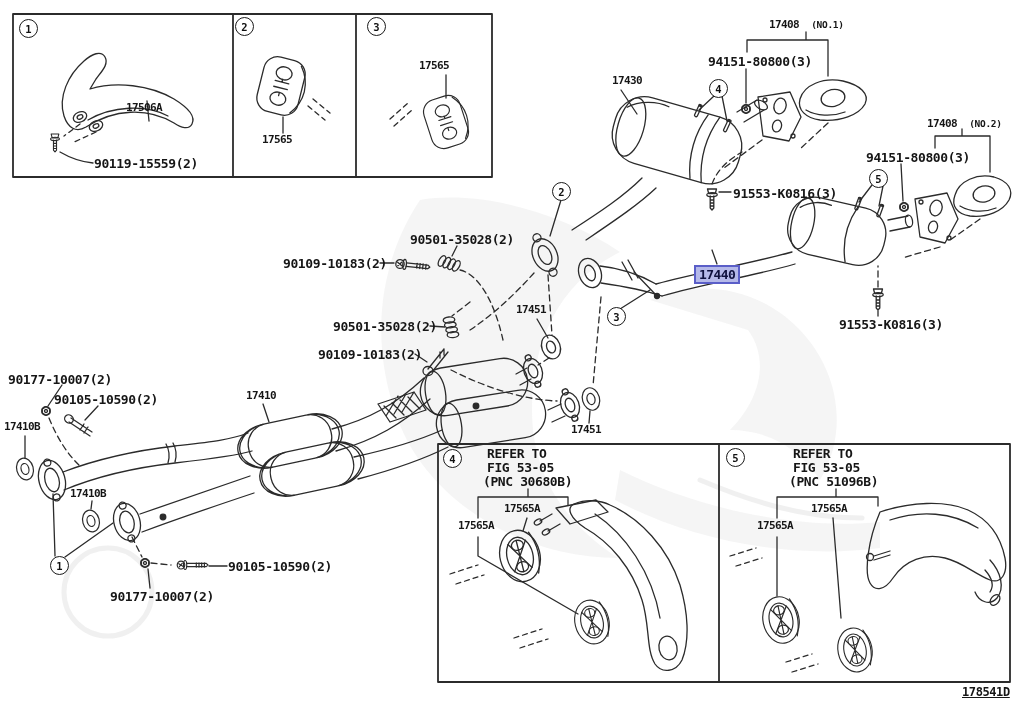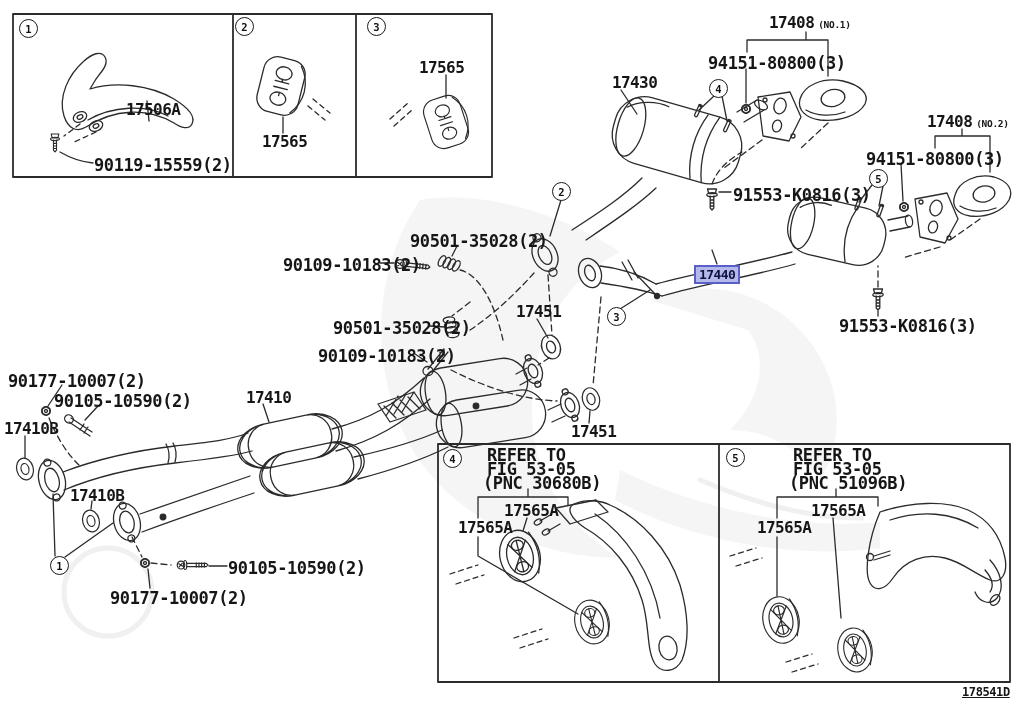--- a/index.html
+++ b/index.html
@@ -1,22 +1,22 @@
 <!DOCTYPE html>
 <html><head>
 <meta charset="utf-8">
 <style>
   html,body{margin:0;padding:0;background:#fff;}
   .stage{position:relative;width:1024px;height:707px;background:#ffffff;overflow:hidden;
          font-family:"DejaVu Sans Mono","Liberation Mono",monospace;}
   svg.art{position:absolute;left:0;top:0;}
   .lbl{position:absolute;font-weight:bold;color:#161616;white-space:nowrap;line-height:1;}
-  .s{font-size:17px;letter-spacing:-0.4px;}
-  .m{font-size:16px;letter-spacing:-0.6px;}
-  .sfx{font-size:9.5px;letter-spacing:-0.3px;margin-left:4px;}
+  .s{font-size:13px;letter-spacing:-0.4px;}
+  .m{font-size:11px;letter-spacing:-0.6px;}
+  .sfx{font-size:9.5px;letter-spacing:-0.3px;margin-left:12px;}
   .hl{background:#b5b9e9;border:2px solid #5a5ec8;padding:1px 3px;color:#10123f;font-size:13px;letter-spacing:-0.6px;}
   .callout{position:absolute;width:17px;height:17px;border:1.6px solid #1a1a1a;border-radius:50%;
            background:#fff;font-size:10.5px;font-weight:bold;color:#111;
            display:flex;align-items:center;justify-content:center;z-index:5;}
   .lbl{z-index:4;}
   .code{font-size:12px;letter-spacing:-0.4px;text-decoration:underline;}
 </style>
 </head>
 <body>
 

